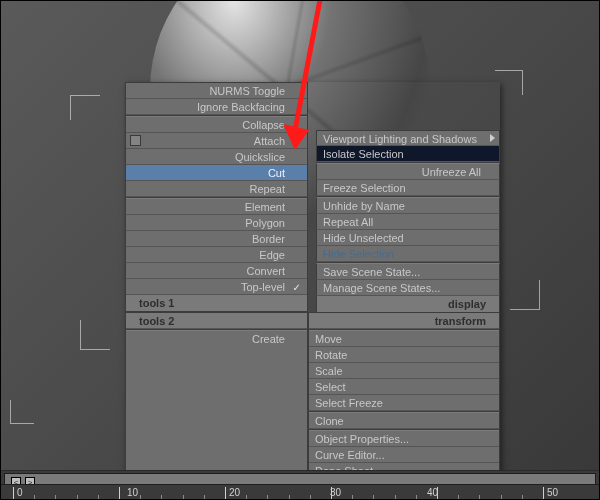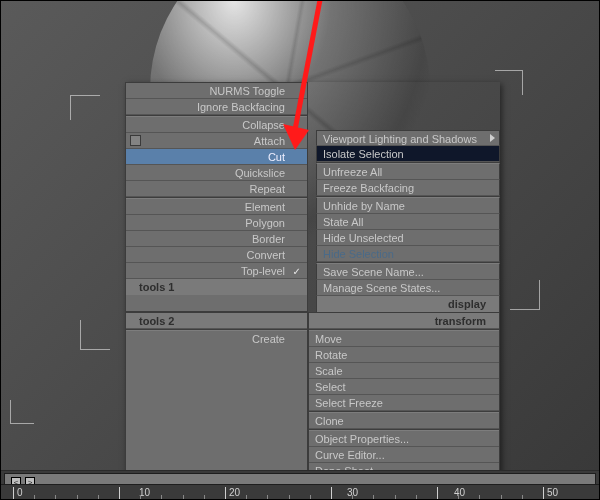--- a/index.html
+++ b/index.html
@@ -161,51 +161,52 @@
 </div>
 
 <div class="quad-wrap">
 
   <div class="panel left p1" id="panel-tl">
       <div class="menu-item"><span>NURMS Toggle</span></div>
       <div class="menu-item"><span>Ignore Backfacing</span></div>
       <div class="sep"></div>
       <div class="menu-item"><span>Collapse</span></div>
       <div class="menu-item"><span>Attach</span><span class="iconbox"></span></div>
+      <div class="menu-item"><span>Quickslice</span></div>
       <div class="menu-item hi"><span>Cut</span></div>
-      <div class="menu-item"><span>Quickslice</span></div>
       <div class="menu-item"><span>Repeat</span></div>
       <div class="sep"></div>
       <div class="menu-item"><span>Element</span></div>
       <div class="menu-item"><span>Polygon</span></div>
       <div class="menu-item"><span>Border</span></div>
+      <div class="menu-item"><span>Edge</span></div>
       <div class="menu-item"><span>Convert</span></div>
       <div class="menu-item"><span>Top-level</span><span class="check">✓</span></div>
       <div class="footer">
         <span class="fl">tools 1</span>
         <span class="fr"></span>
       </div>
     </div>
 
   <div class="panel right p2" id="panel-tr" style="background: transparent; border: none; margin-left: 8px;">
       <div class="spacer" style="border: none; background: transparent;"></div>
       <div class="spacer" style="border: none; background: transparent;"></div>
       <div class="spacer" style="border: none; background: transparent;"></div>
       <div class="menu-item" style="background: rgb(110, 110, 110); border-left: 1px solid rgb(60, 60, 60); border-right: 1px solid rgb(60, 60, 60); border-top: 1px solid rgb(60, 60, 60);"><span>Viewport Lighting and Shadows</span><span class="arrow"></span></div>
       <div class="menu-item" style="background: #0f172a; border-left: 1px solid rgb(60, 60, 60); border-right: 1px solid rgb(60, 60, 60);"><span>Isolate Selection</span></div>
       <div class="sep" style="background: rgb(90, 90, 90); border-left: 1px solid rgb(60, 60, 60); border-right: 1px solid rgb(60, 60, 60);"></div>
-      <div class="menu-item" style="background: rgb(110, 110, 110); border-left: 1px solid rgb(60, 60, 60); border-right: 1px solid rgb(60, 60, 60);"><span>Unfreeze All</span></div>
-      <div class="menu-item" style="background: rgb(110, 110, 110); border-left: 1px solid rgb(60, 60, 60); border-right: 1px solid rgb(60, 60, 60);"><span>Freeze Backfacing</span></div>
+      <div class="menu-item" style="background: rgb(110, 110, 110); border-left: 1px solid rgb(60, 60, 60); border-right: 1px solid rgb(60, 60, 60); text-align: right;"><span>Unfreeze All</span></div>
+      <div class="menu-item" style="background: rgb(110, 110, 110); border-left: 1px solid rgb(60, 60, 60); border-right: 1px solid rgb(60, 60, 60);"><span>Freeze Selection</span></div>
       <div class="sep" style="background: rgb(90, 90, 90); border-left: 1px solid rgb(60, 60, 60); border-right: 1px solid rgb(60, 60, 60);"></div>
       <div class="menu-item" style="background: rgb(110, 110, 110); border-left: 1px solid rgb(60, 60, 60); border-right: 1px solid rgb(60, 60, 60);"><span>Unhide by Name</span></div>
-      <div class="menu-item" style="background: rgb(110, 110, 110); border-left: 1px solid rgb(60, 60, 60); border-right: 1px solid rgb(60, 60, 60);"><span>State All</span></div>
+      <div class="menu-item" style="background: rgb(110, 110, 110); border-left: 1px solid rgb(60, 60, 60); border-right: 1px solid rgb(60, 60, 60);"><span>Repeat All</span></div>
       <div class="menu-item" style="background: rgb(110, 110, 110); border-left: 1px solid rgb(60, 60, 60); border-right: 1px solid rgb(60, 60, 60);"><span>Hide Unselected</span></div>
       <div class="menu-item disabled" style="background: rgb(110, 110, 110); border-left: 1px solid rgb(60, 60, 60); border-right: 1px solid rgb(60, 60, 60);"><span>Hide Selection</span></div>
       <div class="sep" style="background: rgb(90, 90, 90); border-left: 1px solid rgb(60, 60, 60); border-right: 1px solid rgb(60, 60, 60);"></div>
-      <div class="menu-item" style="background: rgb(110, 110, 110); border-left: 1px solid rgb(60, 60, 60); border-right: 1px solid rgb(60, 60, 60);"><span>Save Scene Name...</span></div>
+      <div class="menu-item" style="background: rgb(110, 110, 110); border-left: 1px solid rgb(60, 60, 60); border-right: 1px solid rgb(60, 60, 60);"><span>Save Scene State...</span></div>
       <div class="menu-item" style="background: rgb(110, 110, 110); border-left: 1px solid rgb(60, 60, 60); border-right: 1px solid rgb(60, 60, 60);"><span>Manage Scene States...</span></div>
       <div class="footer" style="background: rgb(122, 122, 122); border-left: 1px solid rgb(60, 60, 60); border-right: 1px solid rgb(60, 60, 60);">
         <span class="fl"></span>
         <span class="fr">display</span>
       </div>
     </div>
 
   <div class="panel left p3" id="panel-bl">
       <div class="footer">
         <span class="fl">tools 2</span>
@@ -250,39 +251,39 @@
     <div class="tl-ind tl-ind2">&gt;</div>
   </div>
   <div class="ticks" id="ticks">
       <div class="tick-major" style="left: 13px;"></div>
       <div class="tick-label" style="left: 13px;">0</div>
       <div class="tick-minor" style="left: 34.2px;"></div>
       <div class="tick-minor" style="left: 55.4px;"></div>
       <div class="tick-minor" style="left: 76.6px;"></div>
       <div class="tick-minor" style="left: 97.8px;"></div>
       <div class="tick-major" style="left: 119px;"></div>
-      <div class="tick-label" style="left: 135px;">10</div>
+      <div class="tick-label" style="left: 123px;">10</div>
       <div class="tick-minor" style="left: 140.2px;"></div>
       <div class="tick-minor" style="left: 161.4px;"></div>
       <div class="tick-minor" style="left: 182.6px;"></div>
       <div class="tick-minor" style="left: 203.8px;"></div>
       <div class="tick-major" style="left: 225px;"></div>
       <div class="tick-label" style="left: 225px;">20</div>
       <div class="tick-minor" style="left: 246.2px;"></div>
       <div class="tick-minor" style="left: 267.4px;"></div>
       <div class="tick-minor" style="left: 288.6px;"></div>
       <div class="tick-minor" style="left: 309.8px;"></div>
       <div class="tick-major" style="left: 331px;"></div>
-      <div class="tick-label" style="left: 343px;">30</div>
+      <div class="tick-label" style="left: 326px;">30</div>
       <div class="tick-minor" style="left: 352.2px;"></div>
       <div class="tick-minor" style="left: 373.4px;"></div>
       <div class="tick-minor" style="left: 394.6px;"></div>
       <div class="tick-minor" style="left: 415.8px;"></div>
       <div class="tick-major" style="left: 437px;"></div>
-      <div class="tick-label" style="left: 450px;">40</div>
+      <div class="tick-label" style="left: 423px;">40</div>
       <div class="tick-minor" style="left: 458.2px;"></div>
       <div class="tick-minor" style="left: 479.4px;"></div>
       <div class="tick-minor" style="left: 500.6px;"></div>
       <div class="tick-minor" style="left: 521.8px;"></div>
       <div class="tick-major" style="left: 543px;"></div>
       <div class="tick-label" style="left: 543px;">50</div>
     </div>
 </div>
 
 <div class="border-frame"></div>

